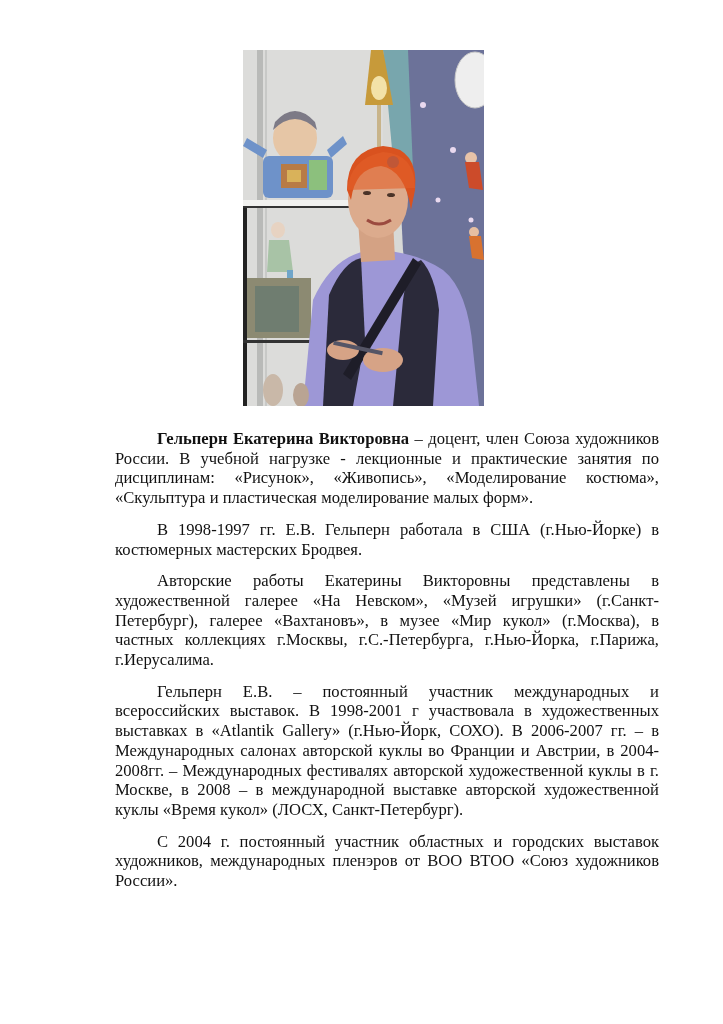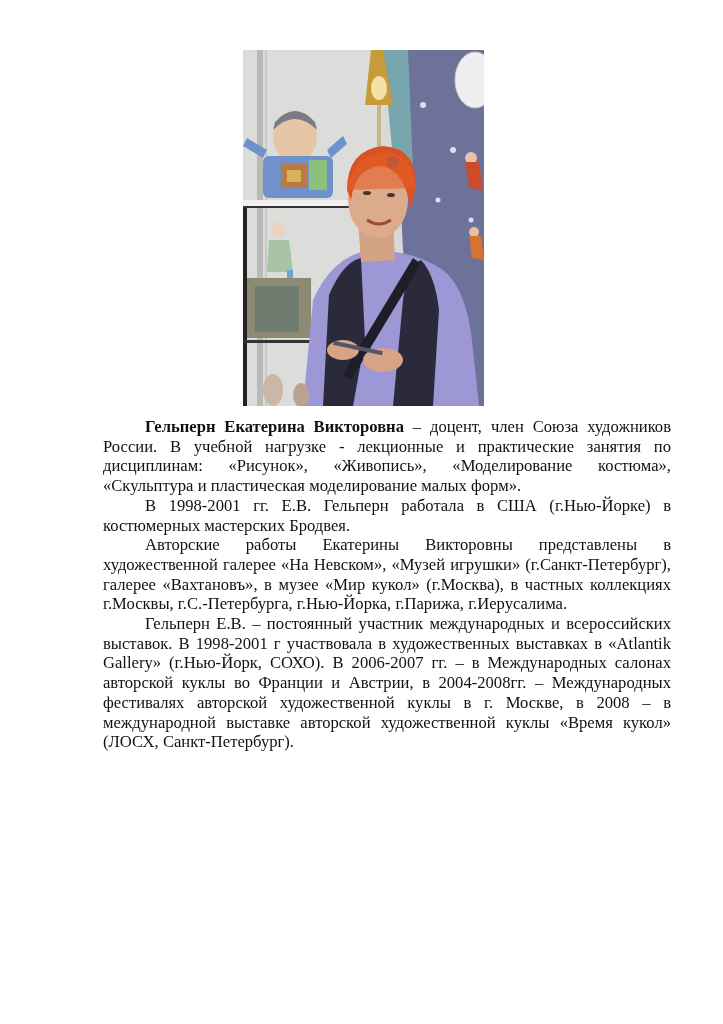--- a/index.html
+++ b/index.html
@@ -8,21 +8,21 @@
     .photo {
       position: absolute; left: 243px; top: 50px; width: 241px; height: 356px;
       overflow: hidden; background: #d9d9d6;
     }
     .photo svg { display: block; width: 241px; height: 356px; }
     .text {
       position: absolute; left: 103px; top: 417px; width: 568px;
       font-family: "Liberation Serif", "DejaVu Serif", serif;
       font-size: 16.6px; line-height: 19.7px; color: #111111;
     }
-    .text p { margin: 0; text-align: justify; text-indent: 42px; }
+    .text p { margin: 12px; text-align: justify; text-indent: 42px; }
     .text b { font-weight: bold; }
   </style>
 </head>
 <body>
 
 <div class="page">
 
   <div class="photo">
     <svg viewBox="0 0 241 356" xmlns="http://www.w3.org/2000/svg">
 
@@ -93,18 +93,19 @@
       <ellipse cx="140" cy="310" rx="20" ry="12" fill="#d6a386"></ellipse>
       <rect x="90" y="296" width="50" height="4" fill="#555566" transform="rotate(12 115 298)"></rect>
 
       <ellipse cx="30" cy="340" rx="10" ry="16" fill="#c9b8a8"></ellipse>
       <ellipse cx="58" cy="345" rx="8" ry="12" fill="#b9a493"></ellipse>
     </svg>
   </div>
 
   <div class="text">
     <p><b>Гельперн Екатерина Викторовна</b><span> – доцент, член Союза художников России. В учебной нагрузке - лекционные и практические занятия по дисциплинам: «Рисунок», «Живопись», «Моделирование костюма», «Скульптура и пластическая моделирование малых форм».</span></p>
-    <p>В 1998-2001 гг. Е.В. Гельперн работала в США (г.Нью-Йорке) в костюмерных мастерских Бродвея.</p>
+    <p>В 1998-1997 гг. Е.В. Гельперн работала в США (г.Нью-Йорке) в костюмерных мастерских Бродвея.</p>
     <p>Авторские работы Екатерины Викторовны представлены в художественной галерее «На Невском», «Музей игрушки» (г.Санкт-Петербург), галерее «Вахтановъ», в музее «Мир кукол» (г.Москва), в частных коллекциях г.Москвы, г.С.-Петербурга, г.Нью-Йорка, г.Парижа, г.Иерусалима.</p>
     <p>Гельперн Е.В. – постоянный участник международных и всероссийских выставок. В 1998-2001 г участвовала в художественных выставках в «Atlantik Gallery» (г.Нью-Йорк, СОХО). В 2006-2007 гг. – в Международных салонах авторской куклы во Франции и Австрии, в 2004-2008гг. – Международных фестивалях авторской художественной куклы в г. Москве, в 2008 – в международной выставке авторской художественной куклы «Время кукол» (ЛОСХ, Санкт-Петербург).</p>
+    <p>С 2004 г. постоянный участник областных и городских выставок художников, международных пленэров от ВОО ВТОО «Союз художников России».</p>
   </div>
 
 </div>
 
 </body></html>

